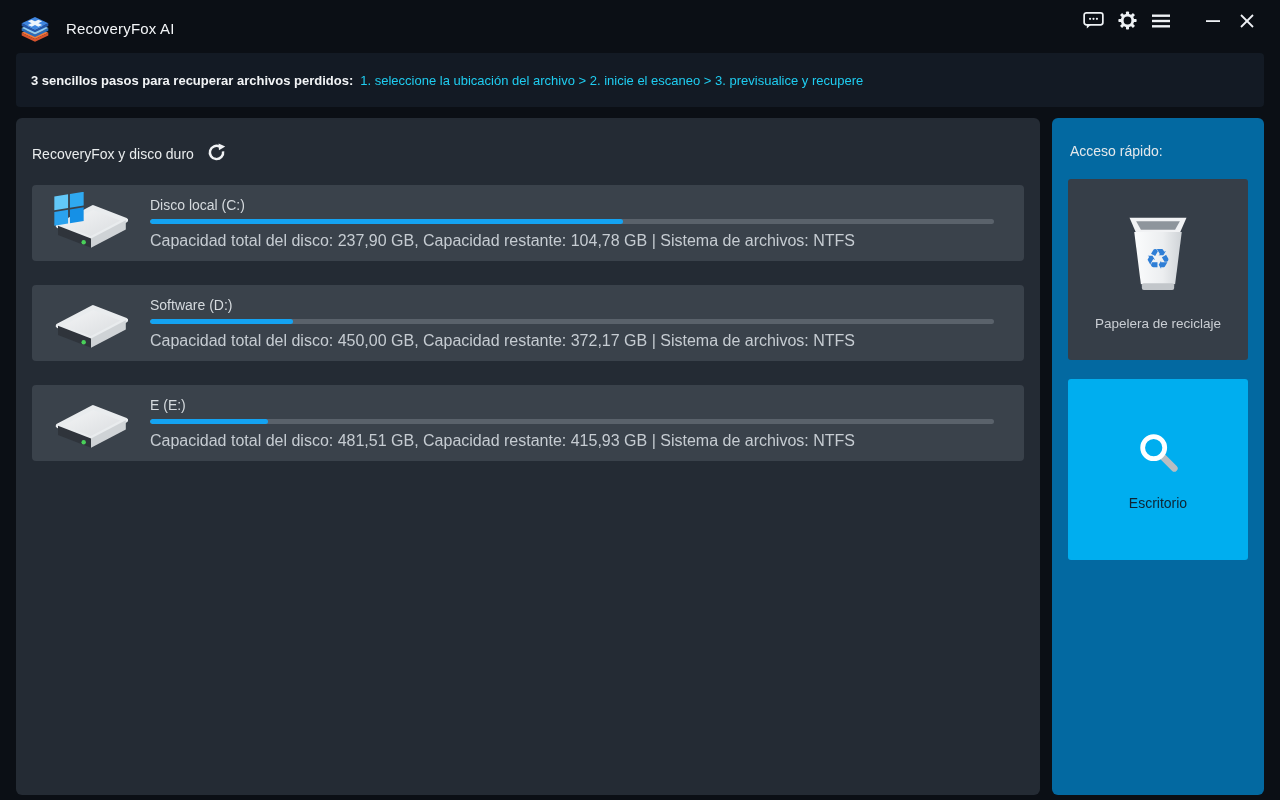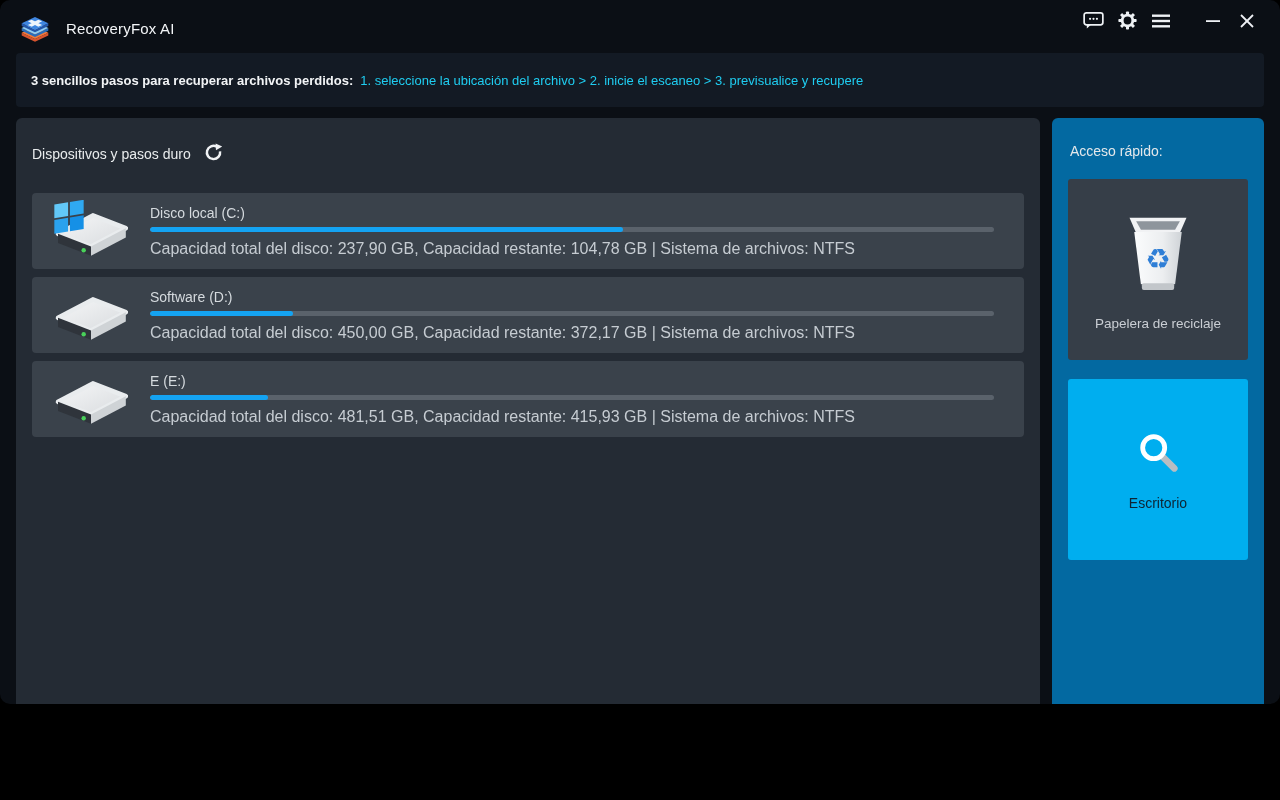--- a/index.html
+++ b/index.html
@@ -1,22 +1,21 @@
 <!DOCTYPE html>
 <html><head>
 <meta charset="utf-8">
 <style>
   * { margin:0; padding:0; box-sizing:border-box; }
   html,body { background:#000; }
   .window {
-    position:relative; width:1280px; height:704px;
+    position:relative; width:1280px; height:800px;
     background:#0b0f15; overflow:hidden;
     font-family:"Liberation Sans", sans-serif;
     color:#e8ebee;
-    border-radius:10px;
   }
   
   .titlebar {
     position:absolute; left:0; top:0; width:1280px; height:56px;
     display:flex; align-items:center; padding:0 16px;
   }
   .logo { width:38px; height:38px; flex:0 0 auto; }
   .app-title { margin-left:12px; font-size:15px; color:#f3f5f7; letter-spacing:.2px; }
   .titlebar-right { margin-left:auto; display:flex; align-items:center; margin-top:-12px; }
   .tb-btn {
@@ -36,21 +35,21 @@
   .main-panel {
     position:absolute; left:16px; top:118px; width:1024px; height:677px;
     background:#242b34; border-radius:6px;
   }
   .panel-header {
     display:flex; align-items:center; gap:12px;
     padding:25px 0 0 16px; font-size:14px; color:#e9eced;
   }
   .refresh-btn { background:none; border:none; cursor:pointer; width:22px; height:22px;
     display:flex; align-items:center; justify-content:center; }
-  .drive-list { margin:28px 16px 0 16px; display:flex; flex-direction:column; gap:8px; }
+  .drive-list { margin:20px 16px 0 16px; display:flex; flex-direction:column; gap:24px; }
   .drive-card {
     height:76px; background:#3a424b; border-radius:4px;
     display:flex; align-items:center; cursor:pointer;
   }
   .drive-icon-wrap { width:118px; display:flex; justify-content:center; flex:0 0 auto; }
   .drive-body { flex:1; padding-right:30px; }
   .drive-name { font-size:14px; color:#d5dade; margin-bottom:6px; }
   .drive-progress { height:5px; background:#5a626b; border-radius:3px; overflow:hidden; }
   .drive-progress-fill { height:100%; border-radius:3px; background:#14a3f2; width:0; }
   .drive-meta { margin-top:8px; font-size:16px; color:#c6ccd2; }
@@ -147,21 +146,21 @@
     </div>
   </div>
 
   <div class="steps-bar">
     <span class="steps-prefix">3 sencillos pasos para recuperar archivos perdidos:</span>
     <span class="steps-text" style="color: rgb(31, 205, 241);">1. seleccione la ubicación del archivo &gt; 2. inicie el escaneo &gt; 3. previsualice y recupere</span>
   </div>
 
   <div class="main-panel">
     <div class="panel-header">
-      <span>Dispositivos y pasos duro</span>
+      <span>RecoveryFox y disco duro</span>
       <button class="refresh-btn">
         <span>
           <svg viewBox="0 0 20 20" width="19" height="19">
             <path d="M 16.9 8.8 A 7 7 0 1 1 13.5 3.9" fill="none" stroke="#f0f2f4" stroke-width="2.6"></path>
             <polygon points="12.2,0.6 19.2,3.6 12.6,7.6" fill="#f0f2f4"></polygon>
           </svg>
         </span>
       </button>
     </div>
     <div class="drive-list">

